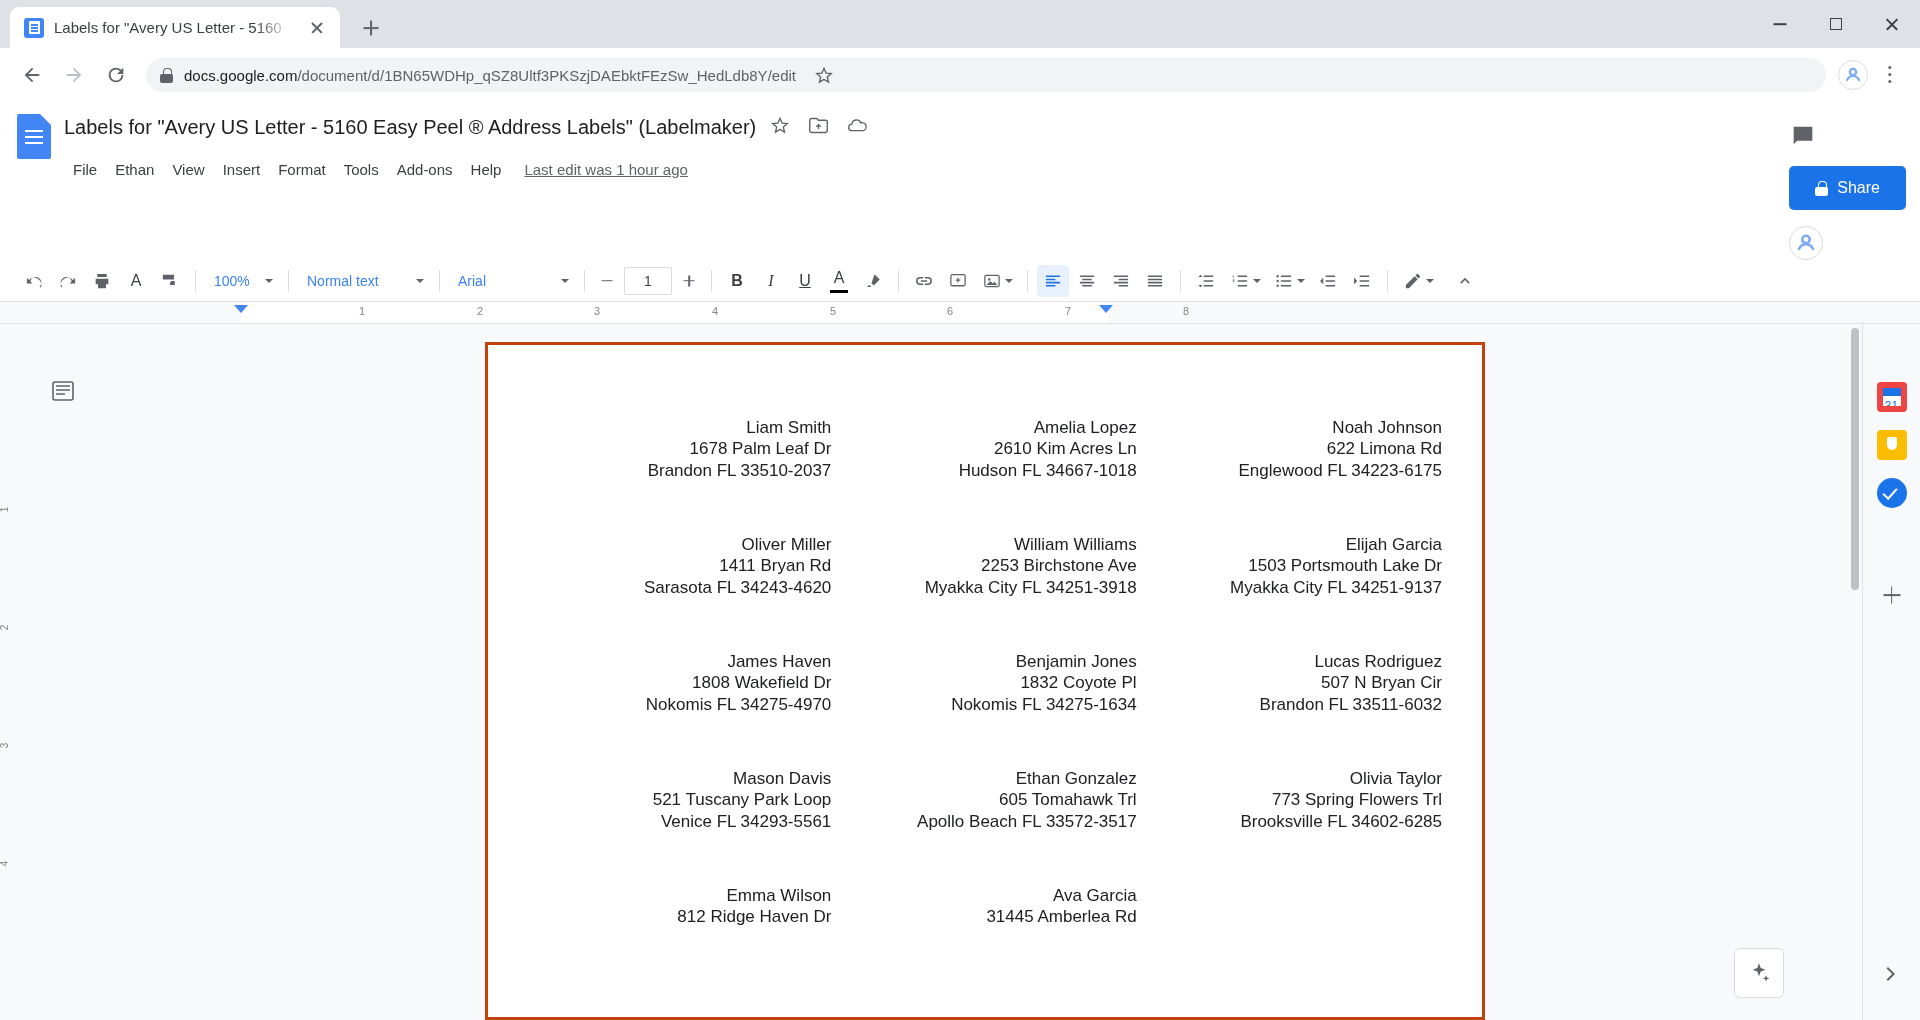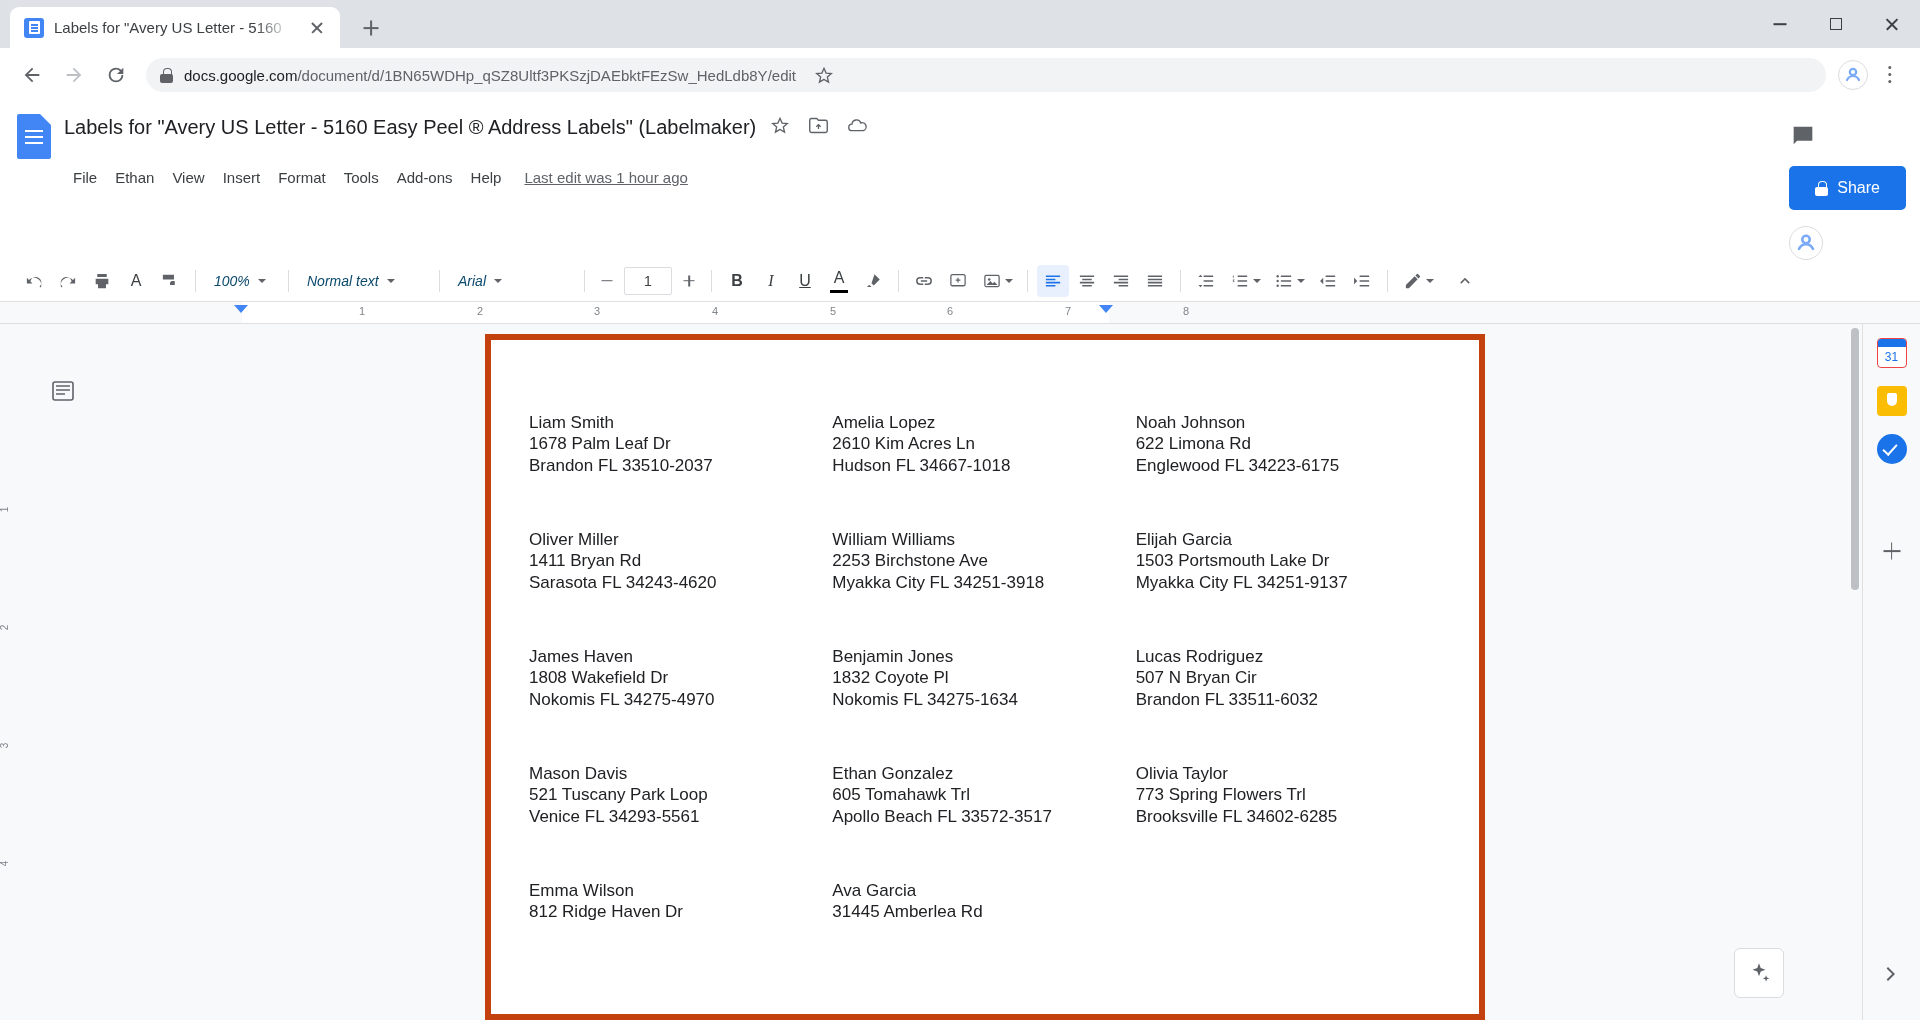--- a/index.html
+++ b/index.html
@@ -115,21 +115,21 @@
     border-width: 0 11px 11px 0; border-style: solid; border-color: transparent #fff transparent transparent;
   }
   .docs-logo i::after {
     content: ""; position: absolute; left: 8px; top: 16px; width: 18px; height: 2.4px;
     background: #fff; box-shadow: 0 6px 0 #fff, 0 12px 0 #fff;
   }
   .docs-title-block { flex: 1; padding-left: 10px; min-width: 0; }
   .title-row { display: flex; align-items: center; gap: 14px; height: 34px; }
   .doc-title { font-size: 20px; color: #202124; white-space: nowrap; }
   .title-icon { width: 24px; height: 24px; position: relative; }
-  .menu-row { display: flex; align-items: center; gap: 0; height: 30px; margin-top: 18px; }
+  .menu-row { display: flex; align-items: center; gap: 0; height: 30px; margin-top: 10px; }
   .menu-item {
     font-size: 15px; color: #3c4043; padding: 4px 9px; border-radius: 4px; white-space: nowrap;
   }
   .last-edit {
     font-size: 15px; color: #5f6368; margin-left: 14px; text-decoration: underline; white-space: nowrap;
   }
   .head-right { display: flex; align-items: flex-start; gap: 14px; padding-top: 12px; flex-direction: column; }
   .comment-icon { width: 30px; height: 30px; position: relative; }
   .share-btn {
     height: 44px; background: #1a73e8; color: #fff; border-radius: 5px;
@@ -152,22 +152,22 @@
 
   .toolbar {
     height: 42px; display: flex; align-items: center; gap: 2px; padding: 0 18px;
     border-bottom: 1px solid #e0e0e0; flex: none;
   }
   .tb { width: 32px; height: 32px; position: relative; border-radius: 4px; flex: none; }
   .tb.on { background: #e8f0fe; }
   .tb svg { position: absolute; left: 50%; top: 50%; transform: translate(-50%,-50%); }
   .tb-sep { width: 1px; height: 22px; background: #dadce0; margin: 0 7px; flex: none; }
   .tb-select {
-    height: 30px; display: flex; align-items: center; 
-    padding: 0 6px 0 9px; font-size: 14px; color: #0c4a6e; border-radius: 3px; flex: none; font-style: italic;
+    height: 30px; display: flex; align-items: center; justify-content: space-between;
+    padding: 0 6px 0 9px; font-size: 14px; color: #3b82f6; border-radius: 3px; flex: none;
   }
   .caret { width: 0; height: 0; border-left: 4px solid transparent; border-right: 4px solid transparent;
            border-top: 4px solid #5f6368; margin-left: 8px; }
   .fontsize {
     display: flex; align-items: center; gap: 0; flex: none;
   }
   .fs-btn { width: 26px; height: 26px; position: relative; }
   .fs-btn::before { content: ""; position: absolute; left: 50%; top: 50%; transform: translate(-50%,-50%);
                     width: 11px; height: 1.6px; background: #5f6368; }
   .fs-btn.plus::after { content: ""; position: absolute; left: 50%; top: 50%; transform: translate(-50%,-50%);
@@ -193,39 +193,39 @@
            border-left: 7px solid transparent; border-right: 7px solid transparent; border-top: 8px solid #4285f4; }
 
   .workspace { flex: 1; display: flex; min-height: 0; background: #f8f9fa; position: relative; }
   .left-gutter { width: 18px; background: #f8f9fa; position: relative; flex: none; }
   .vruler { position: absolute; left: 4px; top: 0; width: 12px; bottom: 0; }
   .vk { position: absolute; font-size: 10px; color: #80868b; transform: rotate(-90deg); }
   .outline-btn-wrap { width: 90px; display: flex; justify-content: center; padding-top: 48px; flex: none; }
   .outline-btn { width: 38px; height: 38px; border-radius: 4px; position: relative; }
   .canvas-area { flex: 1; display: flex; justify-content: center; overflow: hidden; position: relative; }
   .page {
-    width: 1000px; background: #fff; border: 6px solid #c2410c; margin-top: 10px;
-    padding: 72px 40px 0 38px; position: relative;
+    width: 1000px; background: #fff; border: 3px solid #c2410c; margin-top: 18px;
+    padding: 72px 40px 0 38px; position: relative; text-align: right;
   }
   .labels-grid { display: grid; grid-template-columns: repeat(3, 1fr); }
   .label-cell { height: 117px; font-size: 17px; color: #202124; line-height: 1.25; }
   .label-cell div { white-space: nowrap; }
   .scrollbar {
     position: absolute; right: 2px; top: 4px; width: 10px; bottom: 4px; background: transparent;
   }
   .scroll-thumb {
     position: absolute; top: 0; left: 1px; width: 8px; height: 262px; background: #bdc1c6; border-radius: 4px;
   }
   .right-rail {
     width: 58px; background: #f8f9fa; border-left: 1px solid #e0e0e0; flex: none;
     display: flex; flex-direction: column; align-items: center; padding-top: 14px; gap: 18px;
     position: relative;
   }
   .rail-icon { width: 30px; height: 30px; border-radius: 4px; position: relative; }
-  .cal-icon { background: #fff; border-radius: 4px; overflow: hidden; border: 1px solid #ef4444; }
+  .cal-icon { background: #fff; border-radius: 4px; overflow: hidden; border: 6px solid #ef4444; margin-top: 44px; }
   .cal-icon .top { height: 8px; background: #1a73e8; }
   .cal-icon .num { font-size: 12px; color: #1a73e8; text-align: center; line-height: 20px; }
   .keep-icon { background: #fbbc04; border-radius: 4px; position: relative; }
   .keep-icon::after { content: ""; position: absolute; left: 50%; top: 7px; transform: translateX(-50%);
                       width: 10px; height: 13px; background: #fff; border-radius: 2px 2px 5px 5px; }
   .tasks-icon { background: #1a73e8; border-radius: 50%; position: relative; }
   .tasks-icon::after { content: ""; position: absolute; left: 9px; top: 7px; width: 6px; height: 12px;
                        border: 2px solid #fff; border-top: none; border-left: none; transform: rotate(42deg); }
   .rail-plus { width: 30px; height: 30px; position: relative; margin-top: 54px; }
   .rail-plus::before, .rail-plus::after { content: ""; position: absolute; left: 50%; top: 50%; background: #5f6368; }

